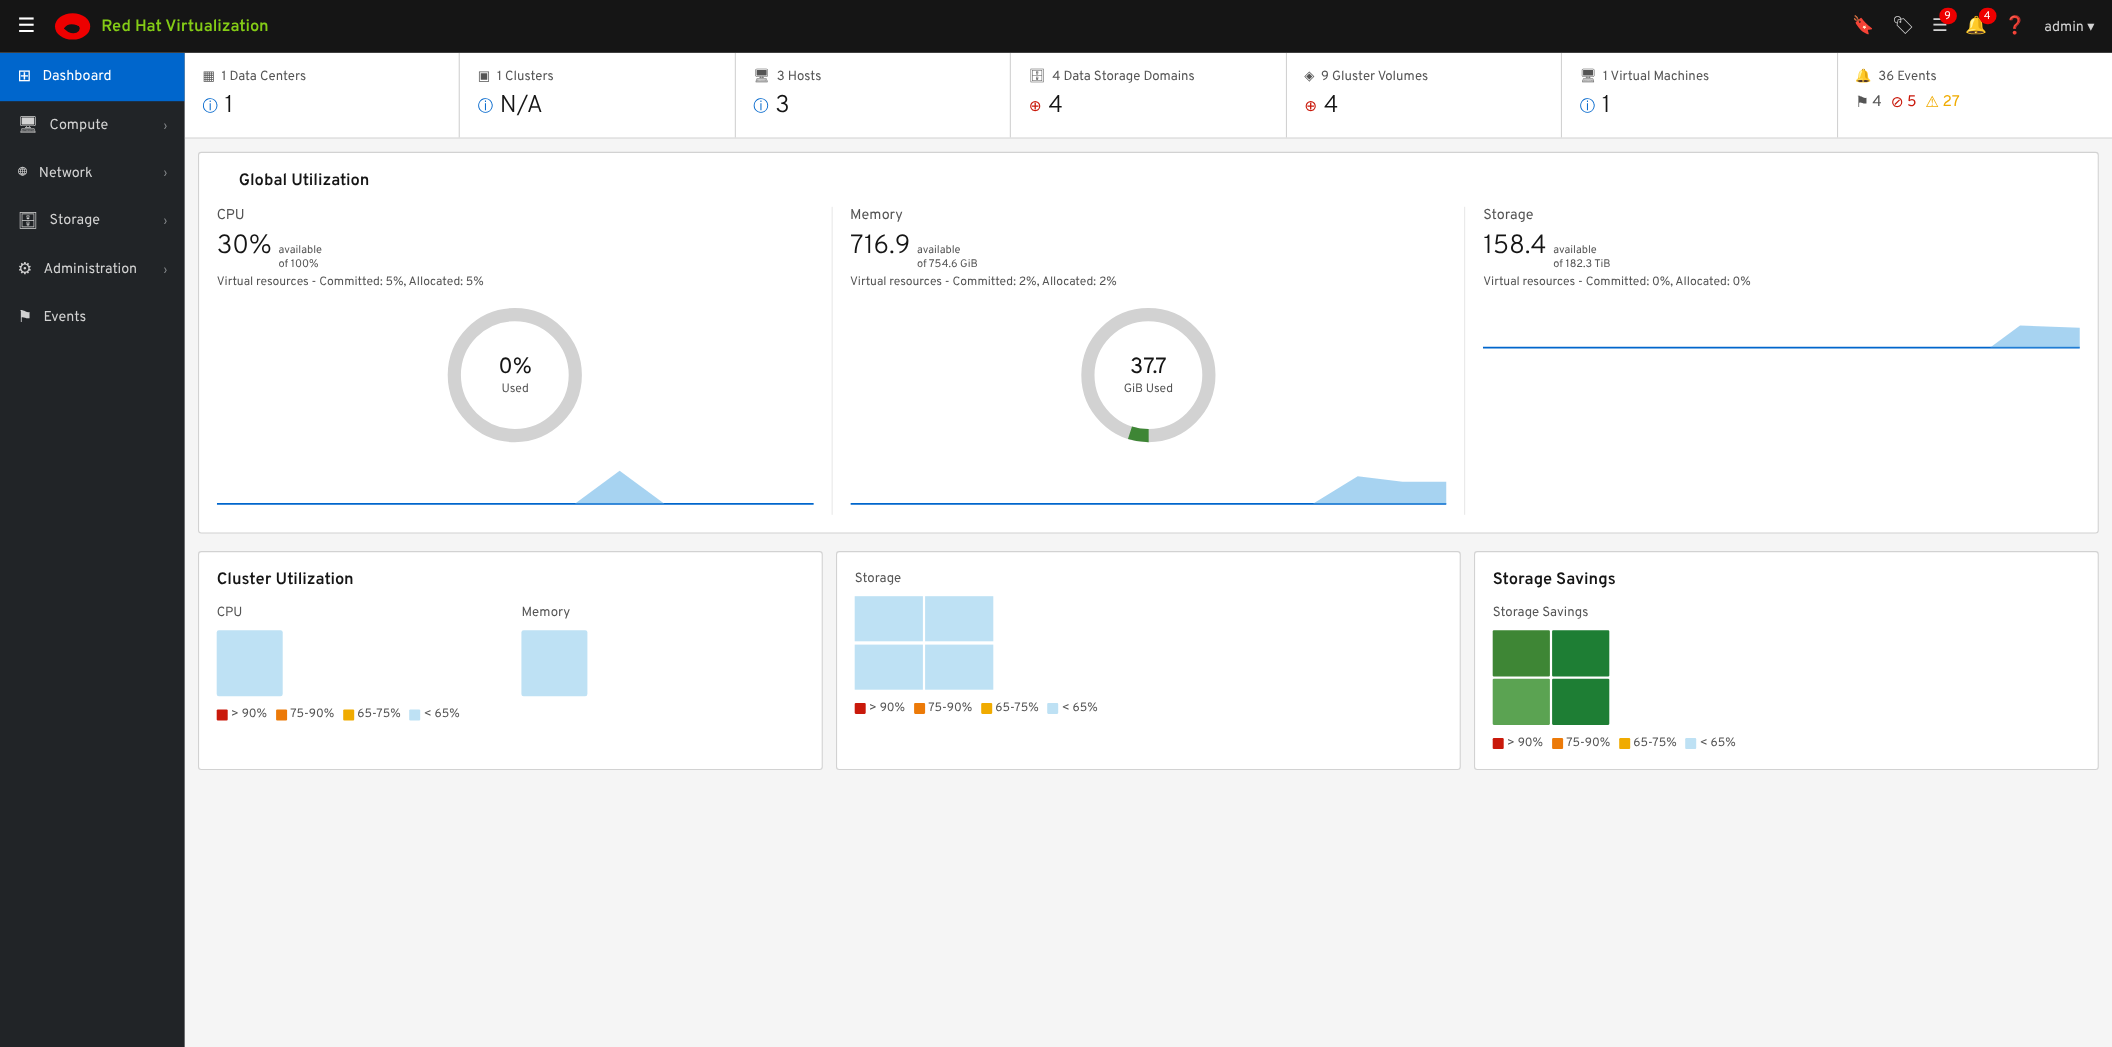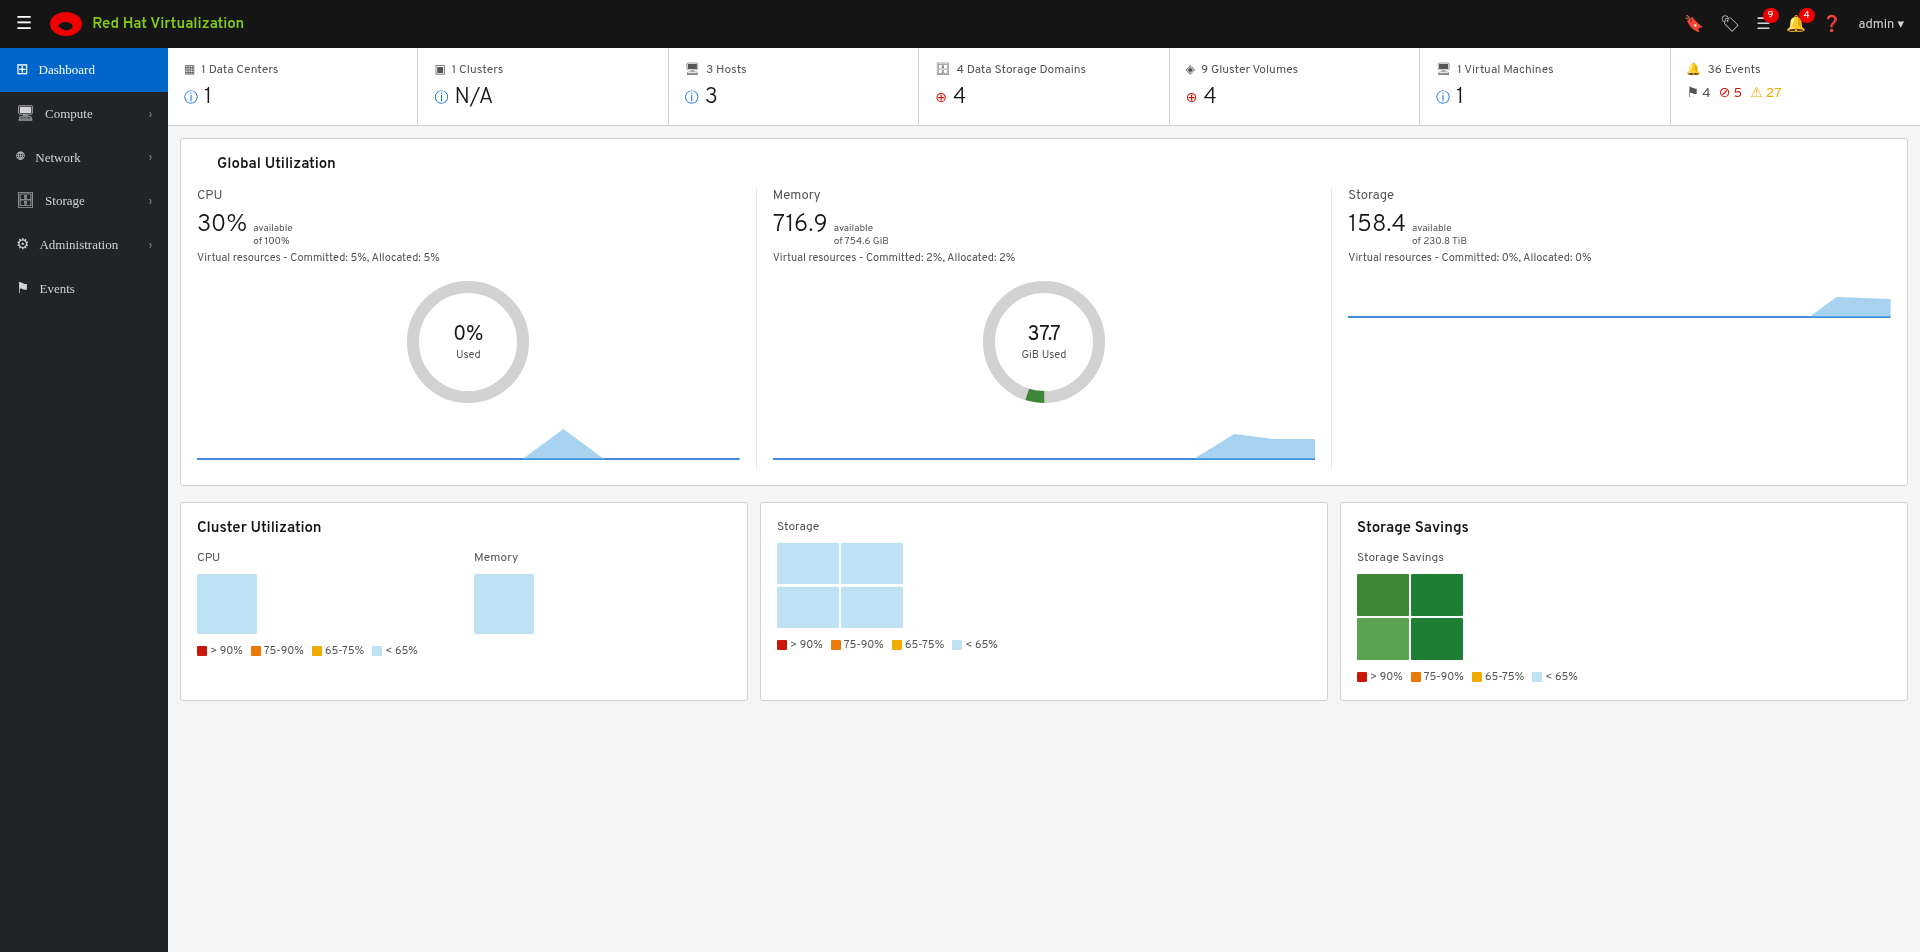--- a/index.html
+++ b/index.html
@@ -43,21 +43,21 @@
       align-items: center;
       gap: 10px;
       padding: 12px 16px;
       color: #d2d2d2;
       cursor: pointer;
       font-size: 13px;
       transition: background 0.15s;
     }
     .sidebar-item.active { background: #0066cc; color: #fff; }
     .sidebar-item .si-icon { font-size: 15px; flex-shrink: 0; }
-    .sidebar-item .si-label { flex: 1; font-family: Liberation Serif, serif; }
+    .sidebar-item .si-label { flex: 1; }
     .sidebar-item .si-arrow { font-size: 10px; color: #8a8d90; }
 
     
     .main-content { flex: 1; overflow-y: auto; background: #f5f5f5; }
 
     
     .summary-bar {
       background: #fff;
       display: flex;
       border-bottom: 1px solid #d2d2d2;
@@ -364,21 +364,21 @@
             </svg>
           </div>
         </div>
 
         <div class="util-panel">
           <div class="util-panel-title">Storage</div>
           <div class="util-avail">
             <span class="util-avail-num">158.4</span>
             <div class="util-avail-sub">
               <div>available</div>
-              <div>of 230.8 TiB</div>
+              <div>of 182.3 TiB</div>
             </div>
           </div>
           <div class="util-committed">Virtual resources - Committed: 0%, Allocated: 0%</div>
           <div class="sparkline-area">
             <svg viewBox="0 0 400 50" xmlns="http://www.w3.org/2000/svg" preserveAspectRatio="none">
               <line x1="0" y1="40" x2="400" y2="40" stroke="#0066cc" stroke-width="1.5"></line>
               <polygon points="340,40 360,20 400,22 400,40" fill="#6db6e8" opacity="0.6"></polygon>
             </svg>
           </div>
         </div>

